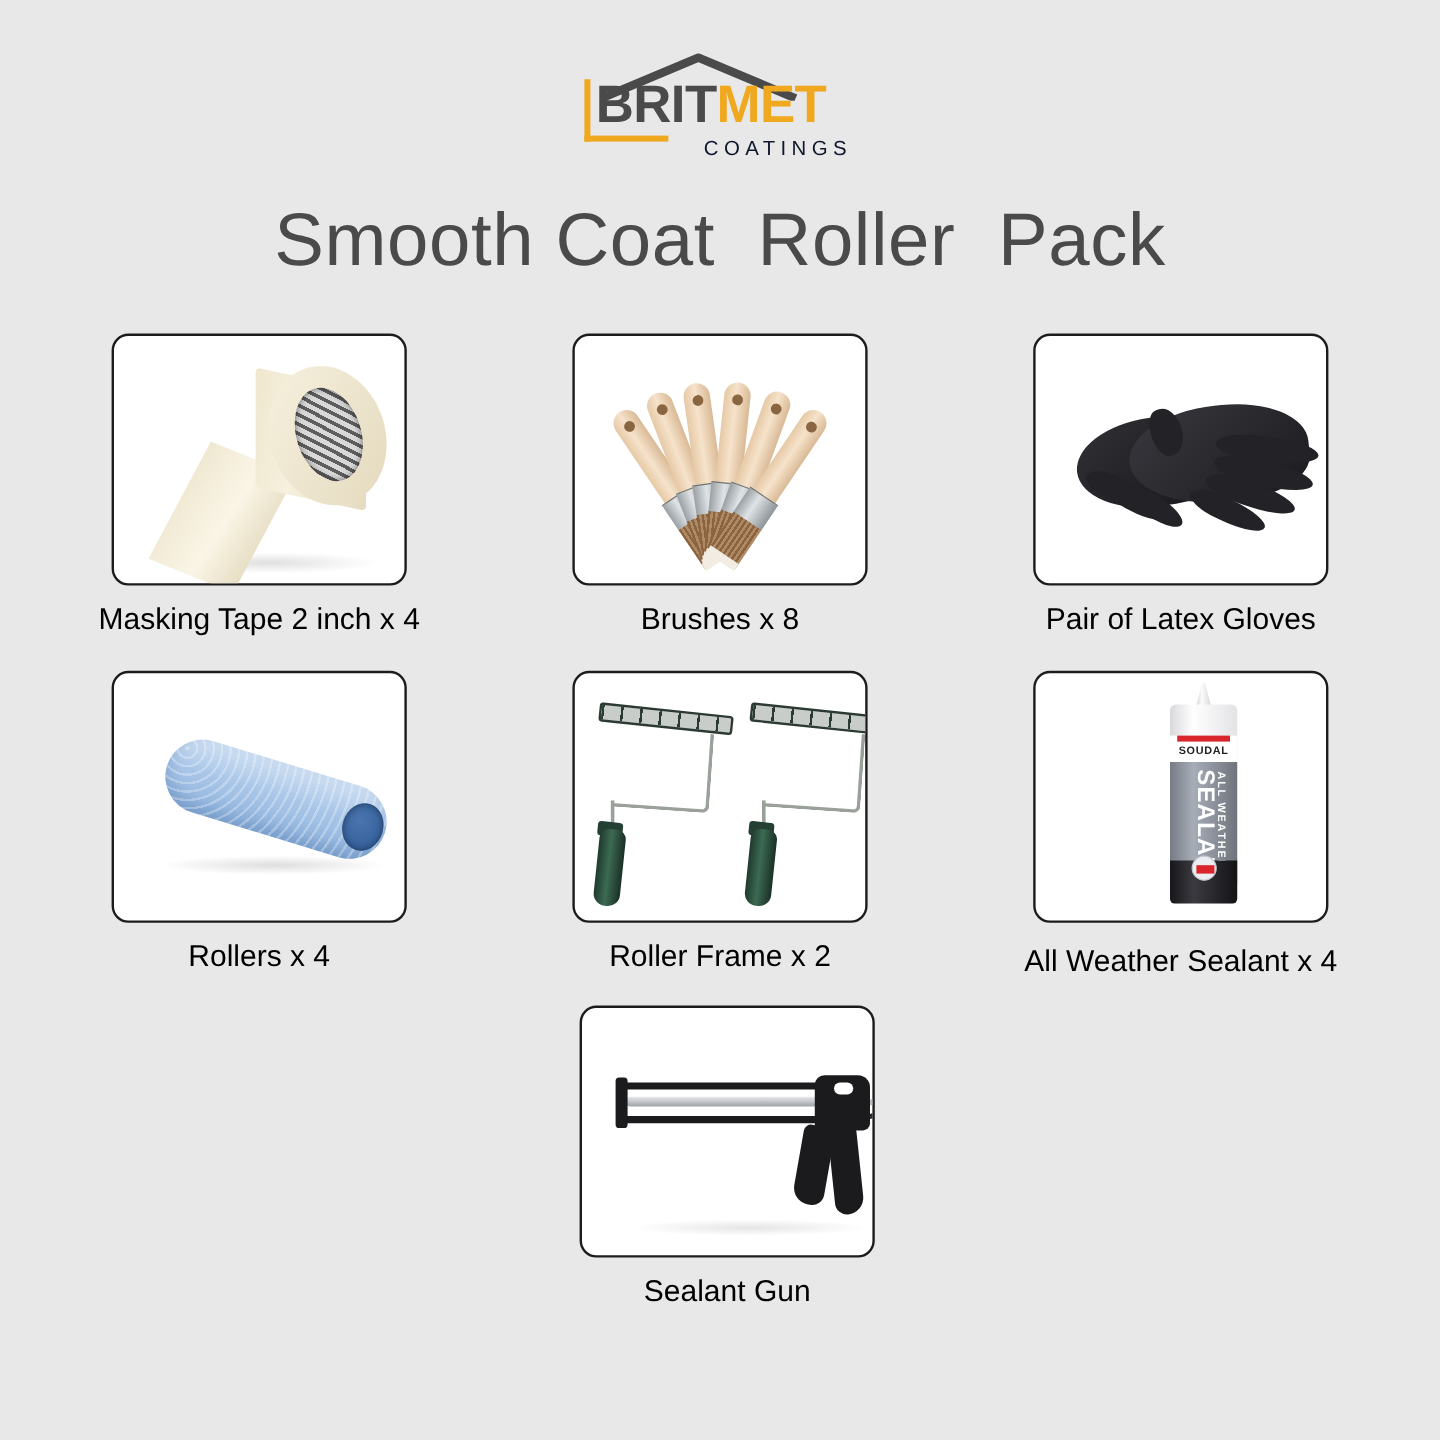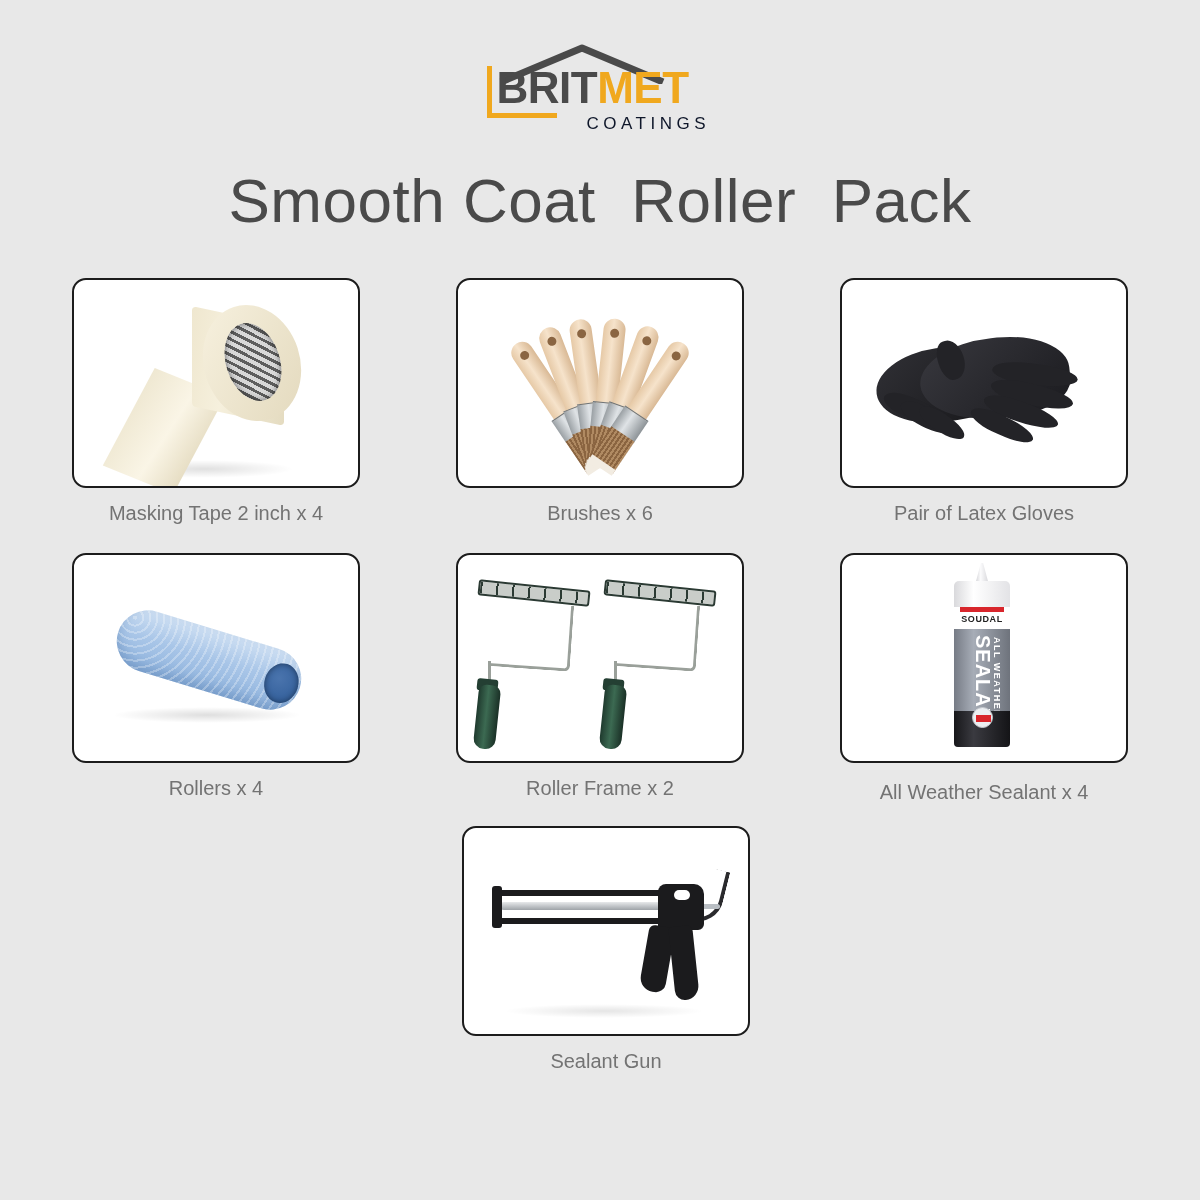--- a/index.html
+++ b/index.html
@@ -98,32 +98,32 @@
 
   .cell {
     width: 280px;
     display: flex;
     flex-direction: column;
     align-items: center;
   }
   .cell-tall .card { height: 210px; }
 
   .card {
-    width: 288px;
+    width: 246px;
     height: 210px;
     background: #ffffff;
     border: 2px solid #1c1c1c;
     border-radius: 14px;
     position: relative;
     overflow: hidden;
   }
   .caption {
     margin-top: 14px;
-    font-size: 20px;
-    color: #737373;
+    font-size: 25px;
+    color: #000000;
     font-family: "Liberation Sans", sans-serif;
     text-align: center;
     white-space: nowrap;
   }
   .cell-sealant .caption { margin-top: 18px; }
 
   .art { position: absolute; inset: 0; }
 
   
   .tape-body {
@@ -548,21 +548,21 @@
             </div>
             <div class="brush" style="transform:translateX(-50%) rotate(34deg)">
               <div class="handle"></div>
                 <div class="hole"></div>
                 <div class="ferrule"></div>
                 <div class="bristles"></div>
                 <div class="tip"></div>
             </div>
           </div>
         </div>
-        <div class="caption">Brushes x 6</div>
+        <div class="caption">Brushes x 8</div>
       </div>
 
       <div class="cell">
         <div class="card">
           <div class="art">
             <div class="glove glove-back"></div>
             <div class="finger" style="left:40px;  top:118px; width:60px; height:20px; transform:rotate(22deg);"></div>
             <div class="finger" style="left:56px;  top:128px; width:56px; height:19px; transform:rotate(28deg);"></div>
             <div class="finger" style="left:74px;  top:134px; width:52px; height:18px; transform:rotate(33deg);"></div>
             <div class="glove glove-front"></div>

